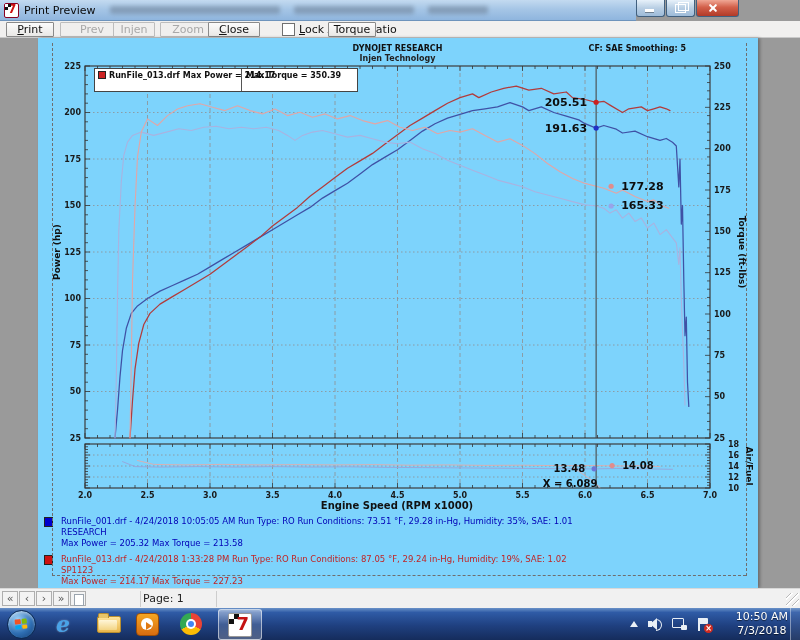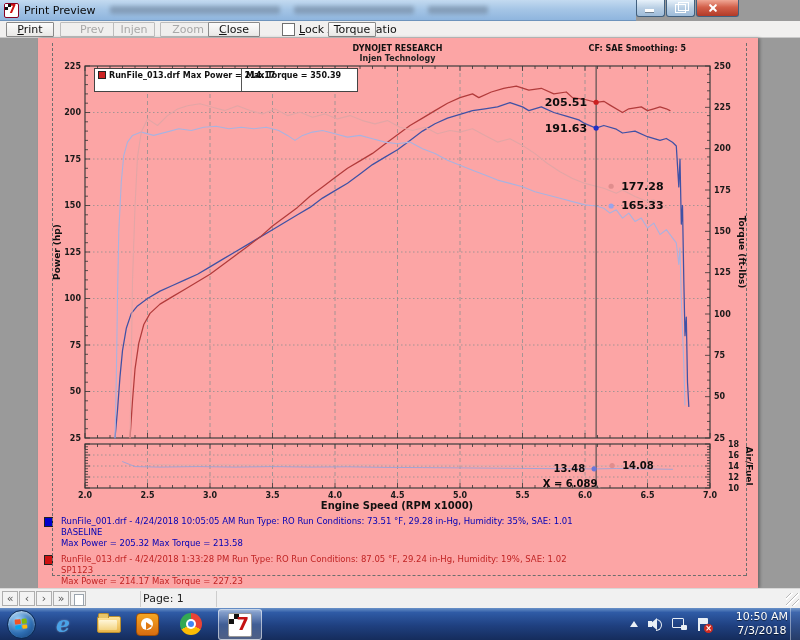--- a/index.html
+++ b/index.html
@@ -36,21 +36,21 @@
     background:linear-gradient(180deg,#fcfcfc,#e9e8e6);border:1px solid #8a8a8a;border-radius:1px;
     padding:0;text-align:center;}
   .tb-btn.disabled{color:#a8a8a8;border-color:#bdbdbd;background:#f0efee;}
   .b1{left:6px;width:48px;} .b2{left:60px;width:64px;} .b3{left:113px;width:42px;}
   .b4{left:160px;width:56px;} .b5{left:208px;width:52px;} .b6{left:328px;width:48px;}
   .cbwrap{position:absolute;left:282px;top:2px;display:flex;align-items:center;font-size:11px;color:#111;}
   .cb{width:11px;height:11px;background:#fff;border:1px solid #707070;margin-right:4px;}
 
   
   .preview{position:absolute;left:0;top:38px;width:800px;height:550px;background:#9a9a9a;}
-  .page{position:absolute;left:38px;top:0;width:720px;height:550px;background:#fca5a5;
+  .page{position:absolute;left:38px;top:0;width:720px;height:550px;background:#7dd3fc;
     box-shadow:2px 0 3px rgba(0,0,0,.3);}
   .mguide{position:absolute;border-color:#6e6e6e !important;}
   .mg-l{left:52px;top:5px;height:533px;border-left:1px dashed #6e6e6e;}
   .mg-r{left:746px;top:5px;height:533px;border-left:1px dashed #6e6e6e;}
   .mg-b{left:52px;top:537px;width:694px;border-top:1px dashed #6e6e6e;}
 
   .pg-company{position:absolute;left:47px;top:6px;width:625px;text-align:center;
     font:bold 8px "DejaVu Sans",sans-serif;color:#111;}
   .pg-sub{position:absolute;left:47px;top:16px;width:625px;text-align:center;
     font:bold 8px "DejaVu Sans",sans-serif;color:#222;}
@@ -620,21 +620,21 @@
           <span class="lg-tq">Max Torque = 350.39</span>
         </div>
         <div class="lg-div"></div>
       </div>
 
       <div class="footer">
         <div class="ft-run" style="color: rgb(0, 0, 182);">
           <span class="ft-marker" style="background: rgb(0, 0, 204);"></span>
           <div>
             <div>RunFile_001.drf - 4/24/2018 10:05:05 AM  Run Type: RO  Run Conditions: 73.51 °F, 29.28 in-Hg,  Humidity:  35%, SAE: 1.01</div>
-            <div>BASELINE</div>
+            <div>RESEARCH</div>
             <div>Max Power = 205.32  Max Torque = 213.58</div>
           </div>
         </div>
         <div class="ft-run" style="color: rgb(192, 36, 36);">
           <span class="ft-marker" style="background: rgb(204, 17, 17);"></span>
           <div>
             <div>RunFile_013.drf - 4/24/2018 1:33:28 PM  Run Type: RO  Run Conditions: 87.05 °F, 29.24 in-Hg,  Humidity:  19%, SAE: 1.02</div>
             <div>SP1123</div>
             <div>Max Power = 214.17  Max Torque = 227.23</div>
           </div>

